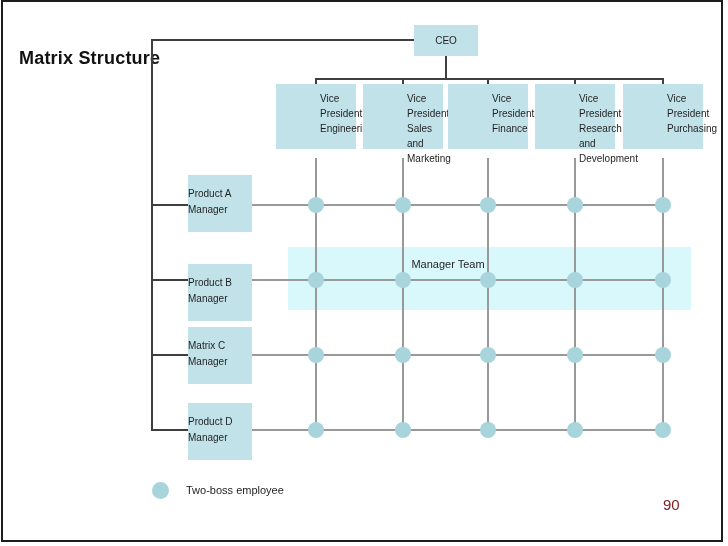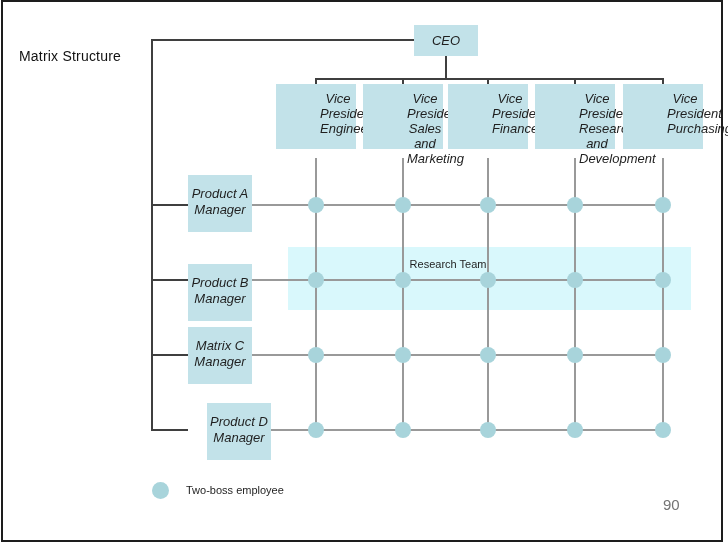--- a/index.html
+++ b/index.html
@@ -11,40 +11,38 @@
     color:#1f1f1f;
     overflow:hidden;
   }
   #frame{
     position:absolute;left:1px;top:0;width:722px;height:542px;
     border:2px solid #1d1d1d;box-sizing:border-box;
     pointer-events:none;
   }
   .title{
     position:absolute;left:19px;top:48px;
-    font-size:14px;letter-spacing:.2px;color:#111;
+    font-size:18px;letter-spacing:.2px;color:#111;font-weight:bold;
   }
   .pagenum{
     position:absolute;left:663px;top:496px;
-    font-size:15px;color:#737373;
+    font-size:15px;color:#7f1d1d;
   }
   
   .hline{position:absolute;height:2px;}
   .vline{position:absolute;width:2px;}
   .dark{background:#3f3f3f;}
   .gray{background:#999999;}
   
   .box{
     position:absolute;
     background:#c2e2e9;
-    font-size:13px;line-height:15px;
-    text-align:center;
+    font-size:10px;line-height:15px;
     white-space:pre-line;
     box-sizing:border-box;
-    font-style:italic;
   }
   .ceo-box{left:414px;top:25px;width:64px;height:31px;
     display:flex;align-items:center;justify-content:center;}
   .vp-box{top:84px;width:80px;height:65px;padding-top:7px;padding-left:44px;}
   .pm-box{left:188px;width:64px;height:57px;padding-top:11px;line-height:16px;}
   
   .band{
     position:absolute;left:288px;top:247px;width:403px;height:63px;
     background:#d9f8fc;
   }
@@ -135,23 +133,23 @@
 Development</div>
   <div class="box vp-box" style="left:623px;">Vice President
 Purchasing</div>
 
   <div class="box pm-box" style="top:175px;">Product A
 Manager</div>
   <div class="box pm-box" style="top:264px;">Product B
 Manager</div>
   <div class="box pm-box" style="top:327px;">Matrix C
 Manager</div>
-  <div class="box pm-box" style="top:403px;margin-left:19px;">Product D
+  <div class="box pm-box" style="top:403px;">Product D
 Manager</div>
 
-  <div class="band-label">Research Team</div>
+  <div class="band-label">Manager Team</div>
 
   <div class="legend-dot"></div>
   <div class="legend-label">Two-boss employee</div>
 
   <div class="pagenum">90</div>
 
 </div>
 
 </body></html>

